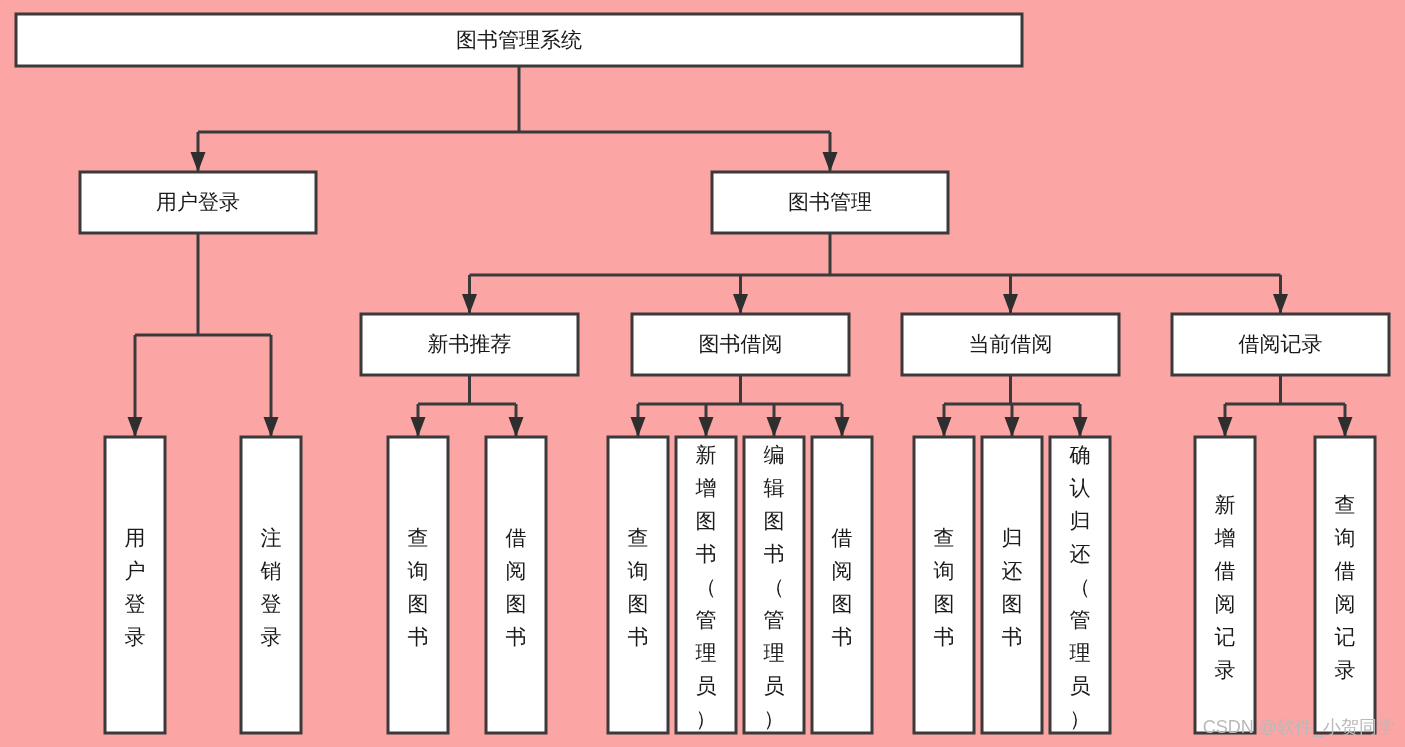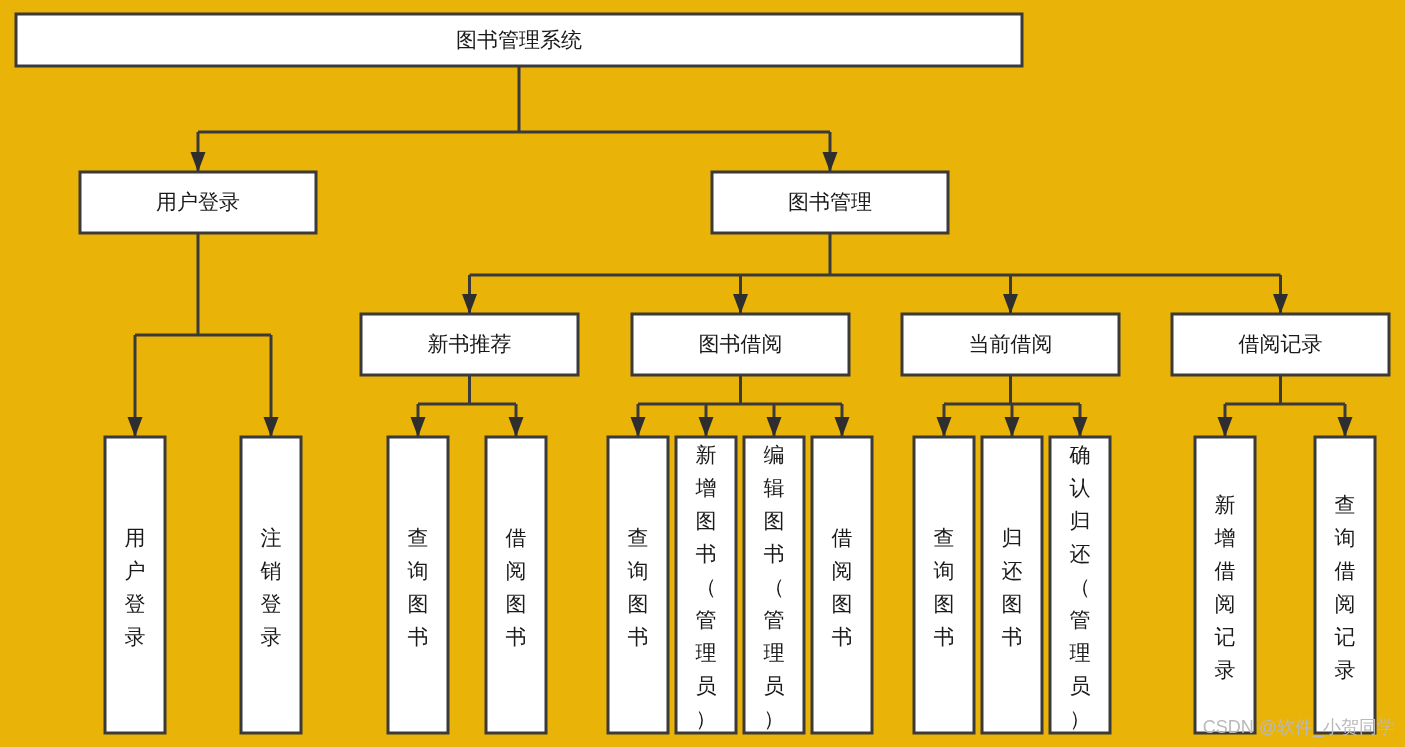--- a/index.html
+++ b/index.html
@@ -8,21 +8,21 @@
     padding: 0;
     background: #ffffff;
   }
   body {
     font-family: "Liberation Sans", "DejaVu Sans", sans-serif;
   }
   #diagram-root {
     position: relative;
     width: 1405px;
     height: 747px;
-    background: #eab308;
+    background: #fca5a5;
     overflow: hidden;
   }
   svg.tree-svg {
     position: absolute;
     left: 0;
     top: 0;
     width: 1405px;
     height: 747px;
     display: block;
   }

